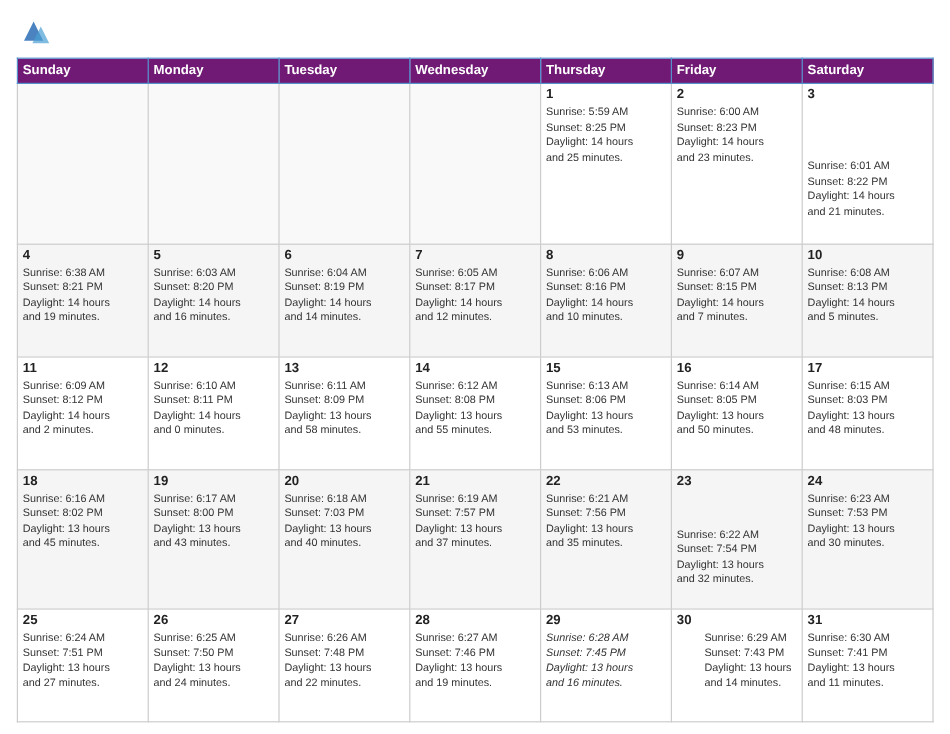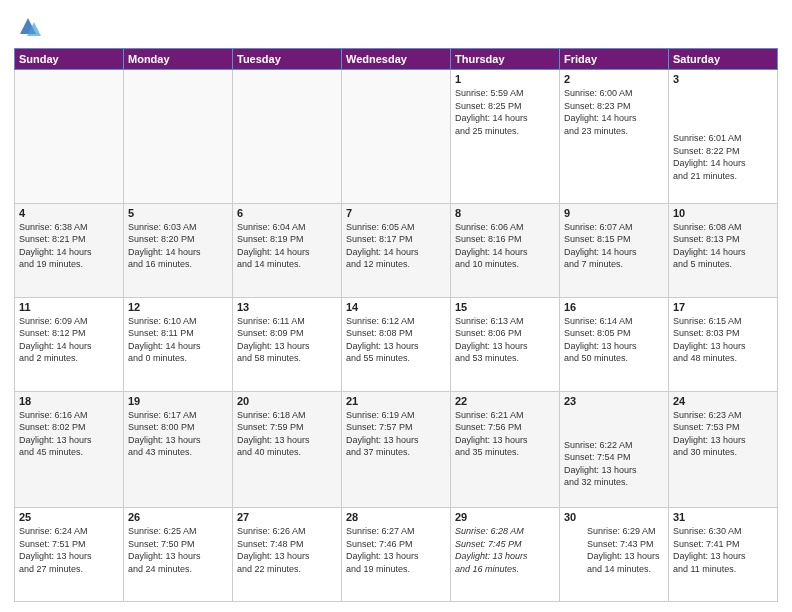--- a/index.html
+++ b/index.html
@@ -281,21 +281,21 @@
           <td>
             <span class="day-number">19</span>
             <div class="day-info" style="white-space: pre-line;">Sunrise: 6:17 AM
 Sunset: 8:00 PM
 Daylight: 13 hours
 and 43 minutes.</div>
           </td>
           <td>
             <span class="day-number">20</span>
             <div class="day-info" style="white-space: pre-line;">Sunrise: 6:18 AM
-Sunset: 7:59 PM
+Sunset: 7:03 PM
 Daylight: 13 hours
 and 40 minutes.</div>
           </td>
           <td>
             <span class="day-number">21</span>
             <div class="day-info" style="white-space: pre-line;">Sunrise: 6:19 AM
 Sunset: 7:57 PM
 Daylight: 13 hours
 and 37 minutes.</div>
           </td>

